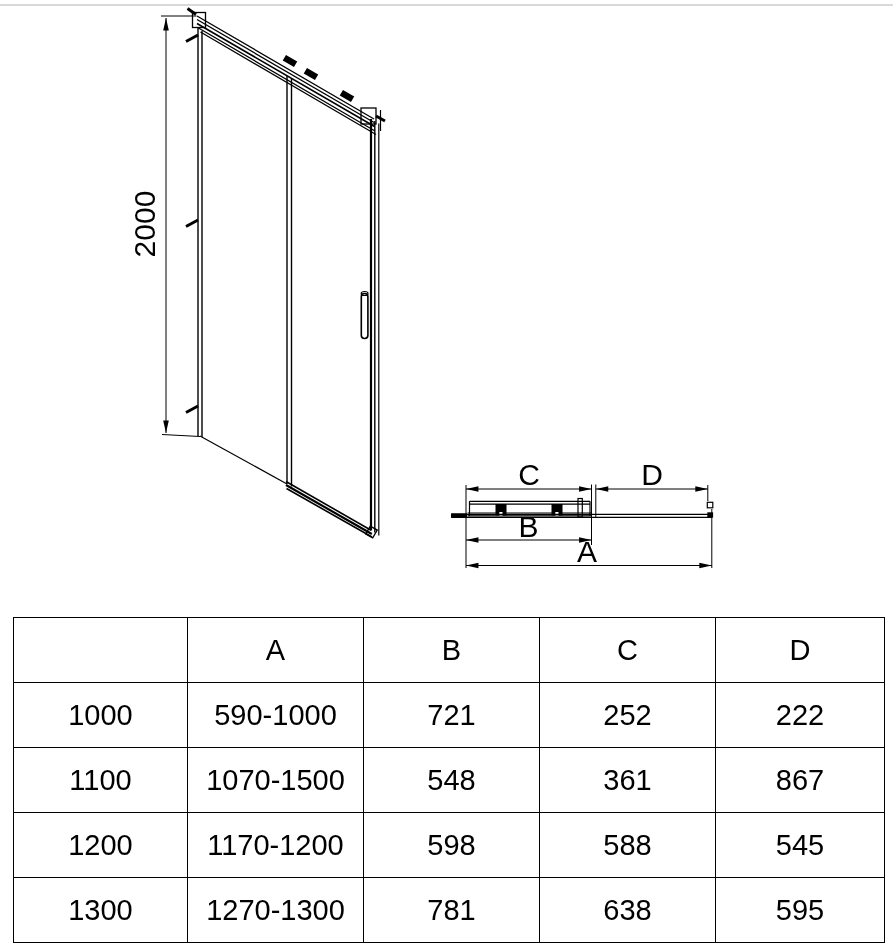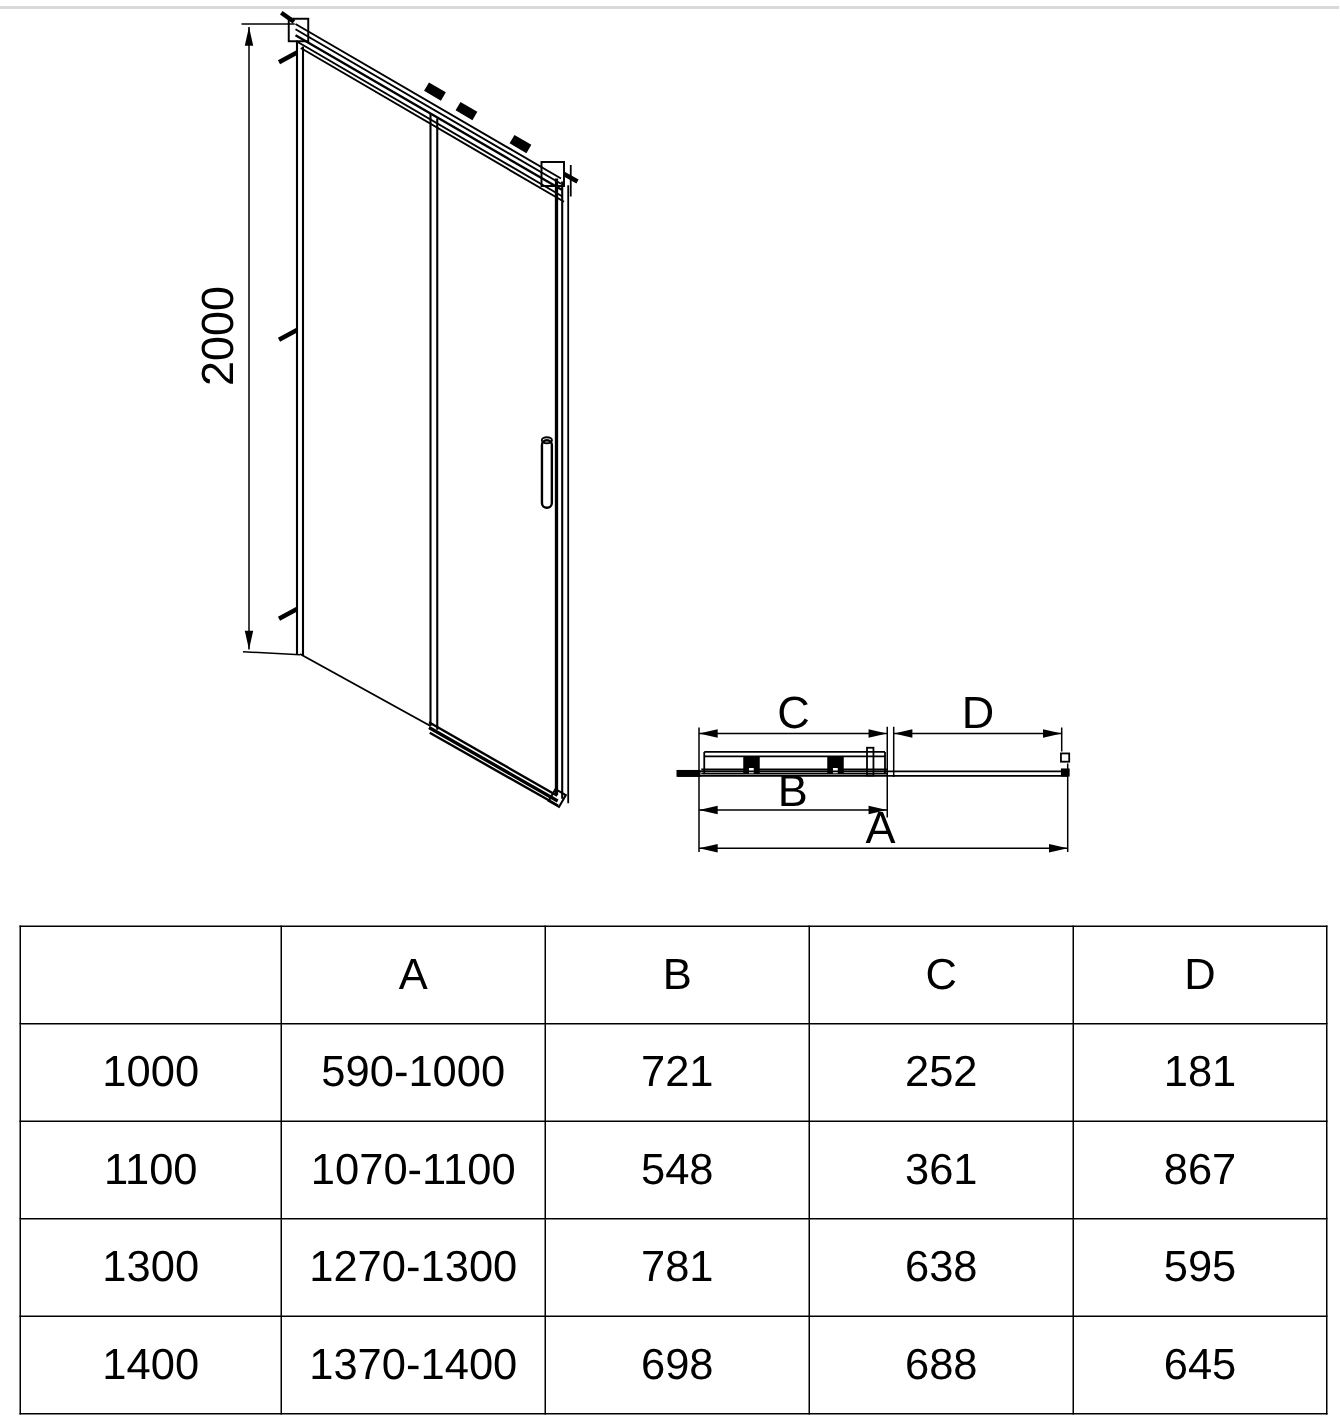--- a/index.html
+++ b/index.html
@@ -172,39 +172,39 @@
         <td>A</td>
         <td>B</td>
         <td>C</td>
         <td>D</td>
       </tr>
       <tr>
         <td>1000</td>
         <td>590-1000</td>
         <td>721</td>
         <td>252</td>
-        <td>181</td>
+        <td>222</td>
       </tr>
       <tr>
         <td>1100</td>
-        <td>1070-1100</td>
+        <td>1070-1500</td>
         <td>548</td>
         <td>361</td>
         <td>867</td>
+      </tr>
+      <tr>
+        <td>1200</td>
+        <td>1170-1200</td>
+        <td>598</td>
+        <td>588</td>
+        <td>545</td>
       </tr>
       <tr>
         <td>1300</td>
         <td>1270-1300</td>
         <td>781</td>
         <td>638</td>
         <td>595</td>
       </tr>
-      <tr>
-        <td>1400</td>
-        <td>1370-1400</td>
-        <td>698</td>
-        <td>688</td>
-        <td>645</td>
-      </tr>
     </tbody>
   </table>
 
 </div>
 
 </body></html>

